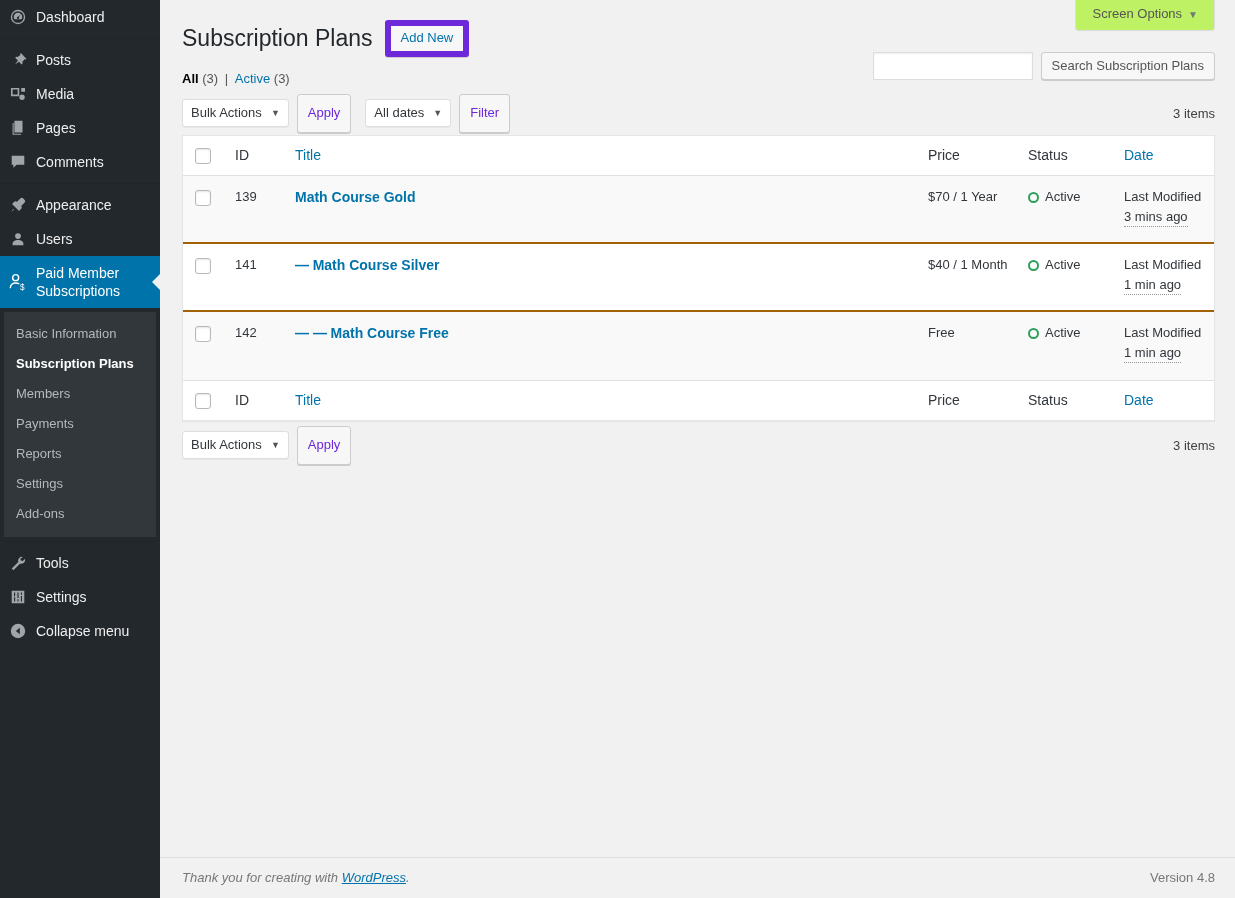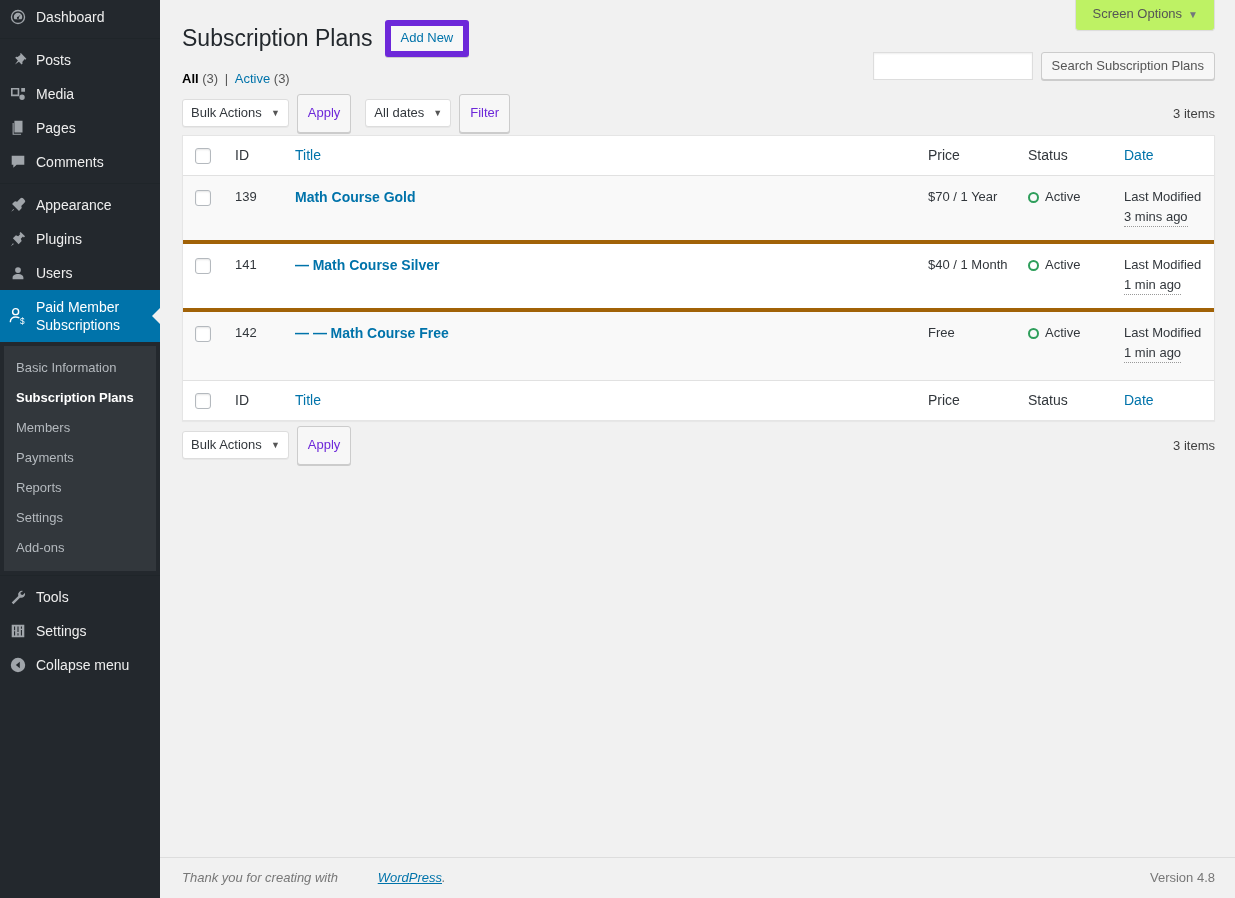--- a/index.html
+++ b/index.html
@@ -271,21 +271,21 @@
   .col-date { width: 100px; }
 
   table.wp-list-table tbody td {
     padding: 12px 10px;
     vertical-align: top;
     line-height: 18px;
     color: #32373c;
   }
   table.wp-list-table tbody tr { background: #fff; }
   table.wp-list-table tbody tr.alternate { background: #f9f9f9; }
-  table.wp-list-table tbody tr td { border-bottom: 4px solid #a16207; }
+  table.wp-list-table tbody tr td { border-bottom: 2px solid #a16207; }
   table.wp-list-table tbody tr:last-child td { border-bottom: none; }
   .row-h { height: 68px; }
 
   .cb-box {
     display: inline-block;
     width: 16px; height: 16px;
     border: 1px solid #b4b9be;
     background: #fff;
     border-radius: 3px;
     box-shadow: inset 0 1px 2px rgba(0,0,0,.1);
@@ -326,21 +326,21 @@
     left: 0; right: 0; bottom: 0;
     padding: 10px 20px 10px 22px;
     border-top: 1px solid #ddd;
     color: #777;
     font-size: 13px;
     line-height: 20px;
     background: #f1f1f1;
   }
   #wpfooter .left { float: left; font-style: italic; }
   #wpfooter .right { float: right; font-style: normal; }
-  #wpfooter a { color: #0073aa; text-decoration: underline; cursor: pointer; margin-left: 36px; }
+  #wpfooter a { color: #0073aa; text-decoration: underline; cursor: pointer; }
   #wpfooter::after { content: ""; display: block; clear: both; }
 </style>
 </head>
 <body>
 
 <div id="wpwrap">
 
   <div id="adminmenuwrap">
     <ul class="menu-list" id="adminmenu">
 
@@ -404,30 +404,20 @@
         <div class="mt-inner">
           <span class="mi">
             <svg class="gicon" width="18" height="18" viewBox="0 0 20 20" fill="currentColor">
                 <path d="M15.6 2.6a2 2 0 00-2.8 0L9 6.4l-1.1-.4a2 2 0 00-2.1.5L3.4 8.9l7.7 7.7 2.4-2.4a2 2 0 00.5-2.1L13.6 11l3.8-3.8a2 2 0 000-2.8zM4.8 14.4L2.4 17.6l3.2-2.4z"></path>
               </svg>
           </span>
           <span class="mlabel">Appearance</span>
         </div>
       </li>
 
-      <li class="menu-top">
-        <div class="mt-inner">
-          <span class="mi">
-            <svg class="gicon" width="18" height="18" viewBox="0 0 20 20" fill="currentColor">
-                <path d="M12.9 2.2l-1.3 1.3 1 1-2.4 2.4-2.5-1-3.4 3.4 6.4 6.4 3.4-3.4-1-2.5L15.5 7.3l1 1 1.3-1.3zM4.4 14.6L2 18l3.4-2.4z"></path>
-              </svg>
-          </span>
-          <span class="mlabel">Plugins</span>
-        </div>
-      </li>
 
       <li class="menu-top">
         <div class="mt-inner">
           <span class="mi">
             <svg class="gicon" width="18" height="18" viewBox="0 0 20 20" fill="currentColor">
                 <path d="M10 3.5a3.2 3.2 0 103.2 3.2A3.2 3.2 0 0010 3.5zm0 7.6c-3.2 0-6 1.7-6 3.8v2h12v-2c0-2.1-2.8-3.8-6-3.8z"></path>
               </svg>
           </span>
           <span class="mlabel">Users</span>
         </div>

